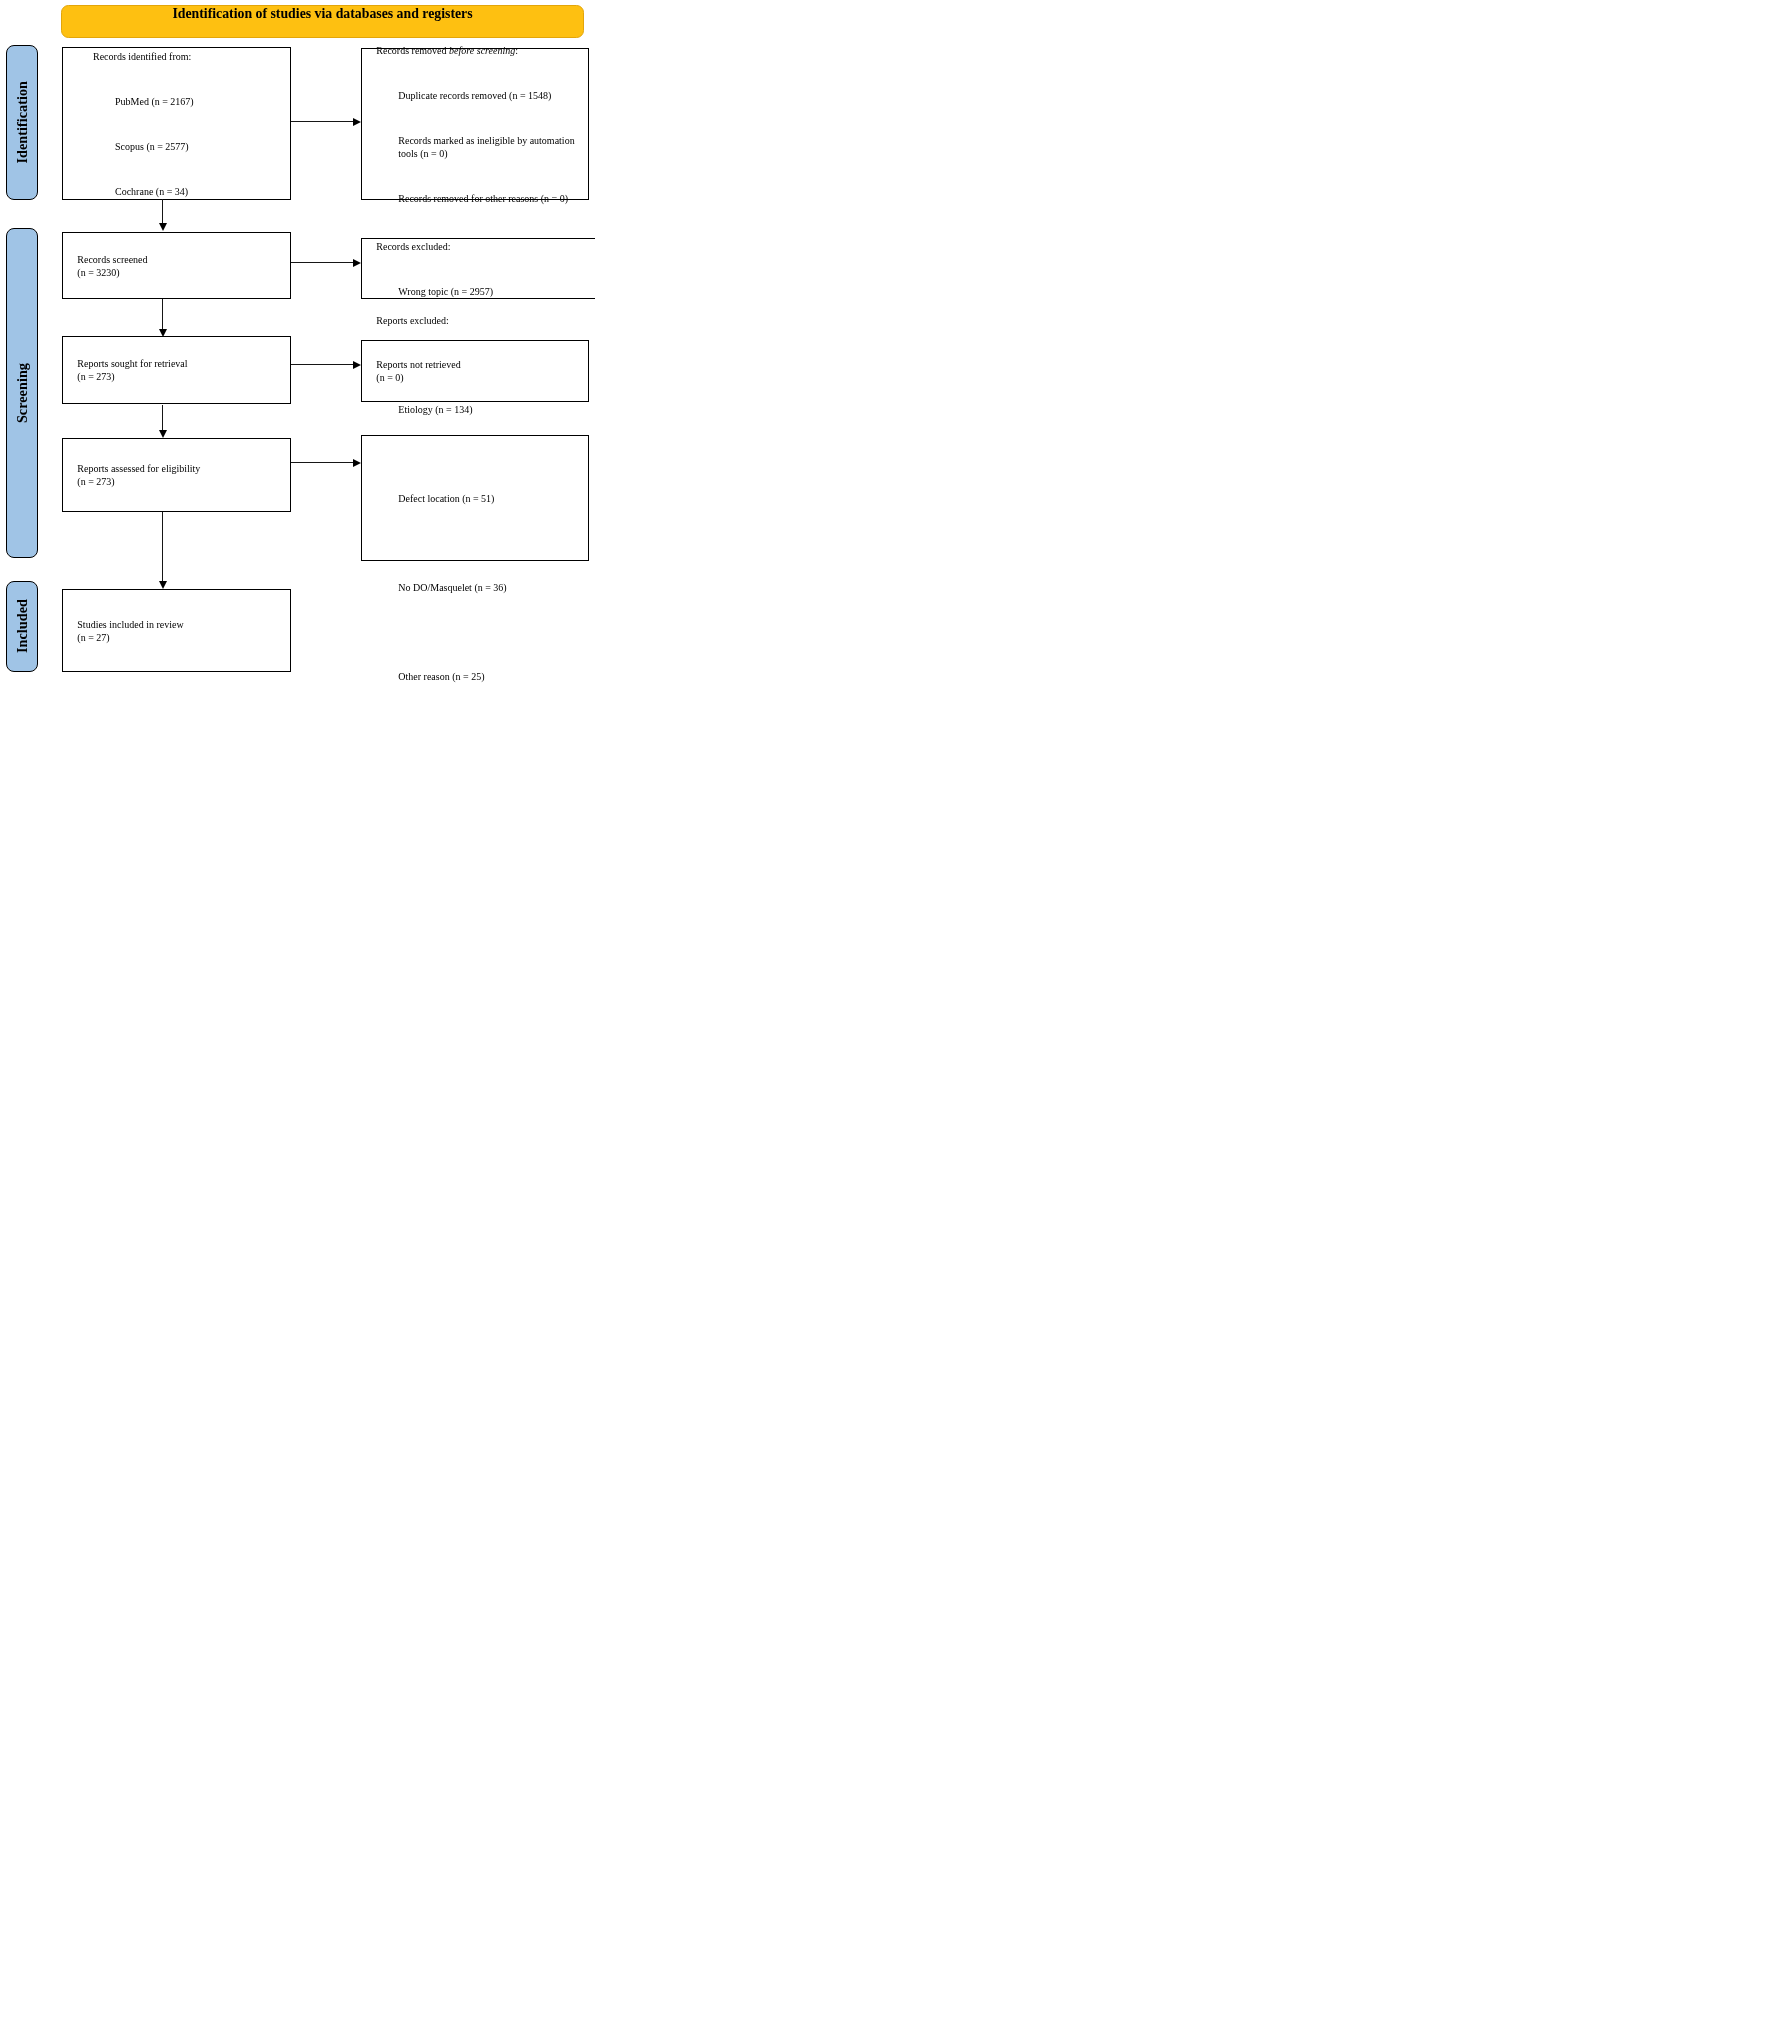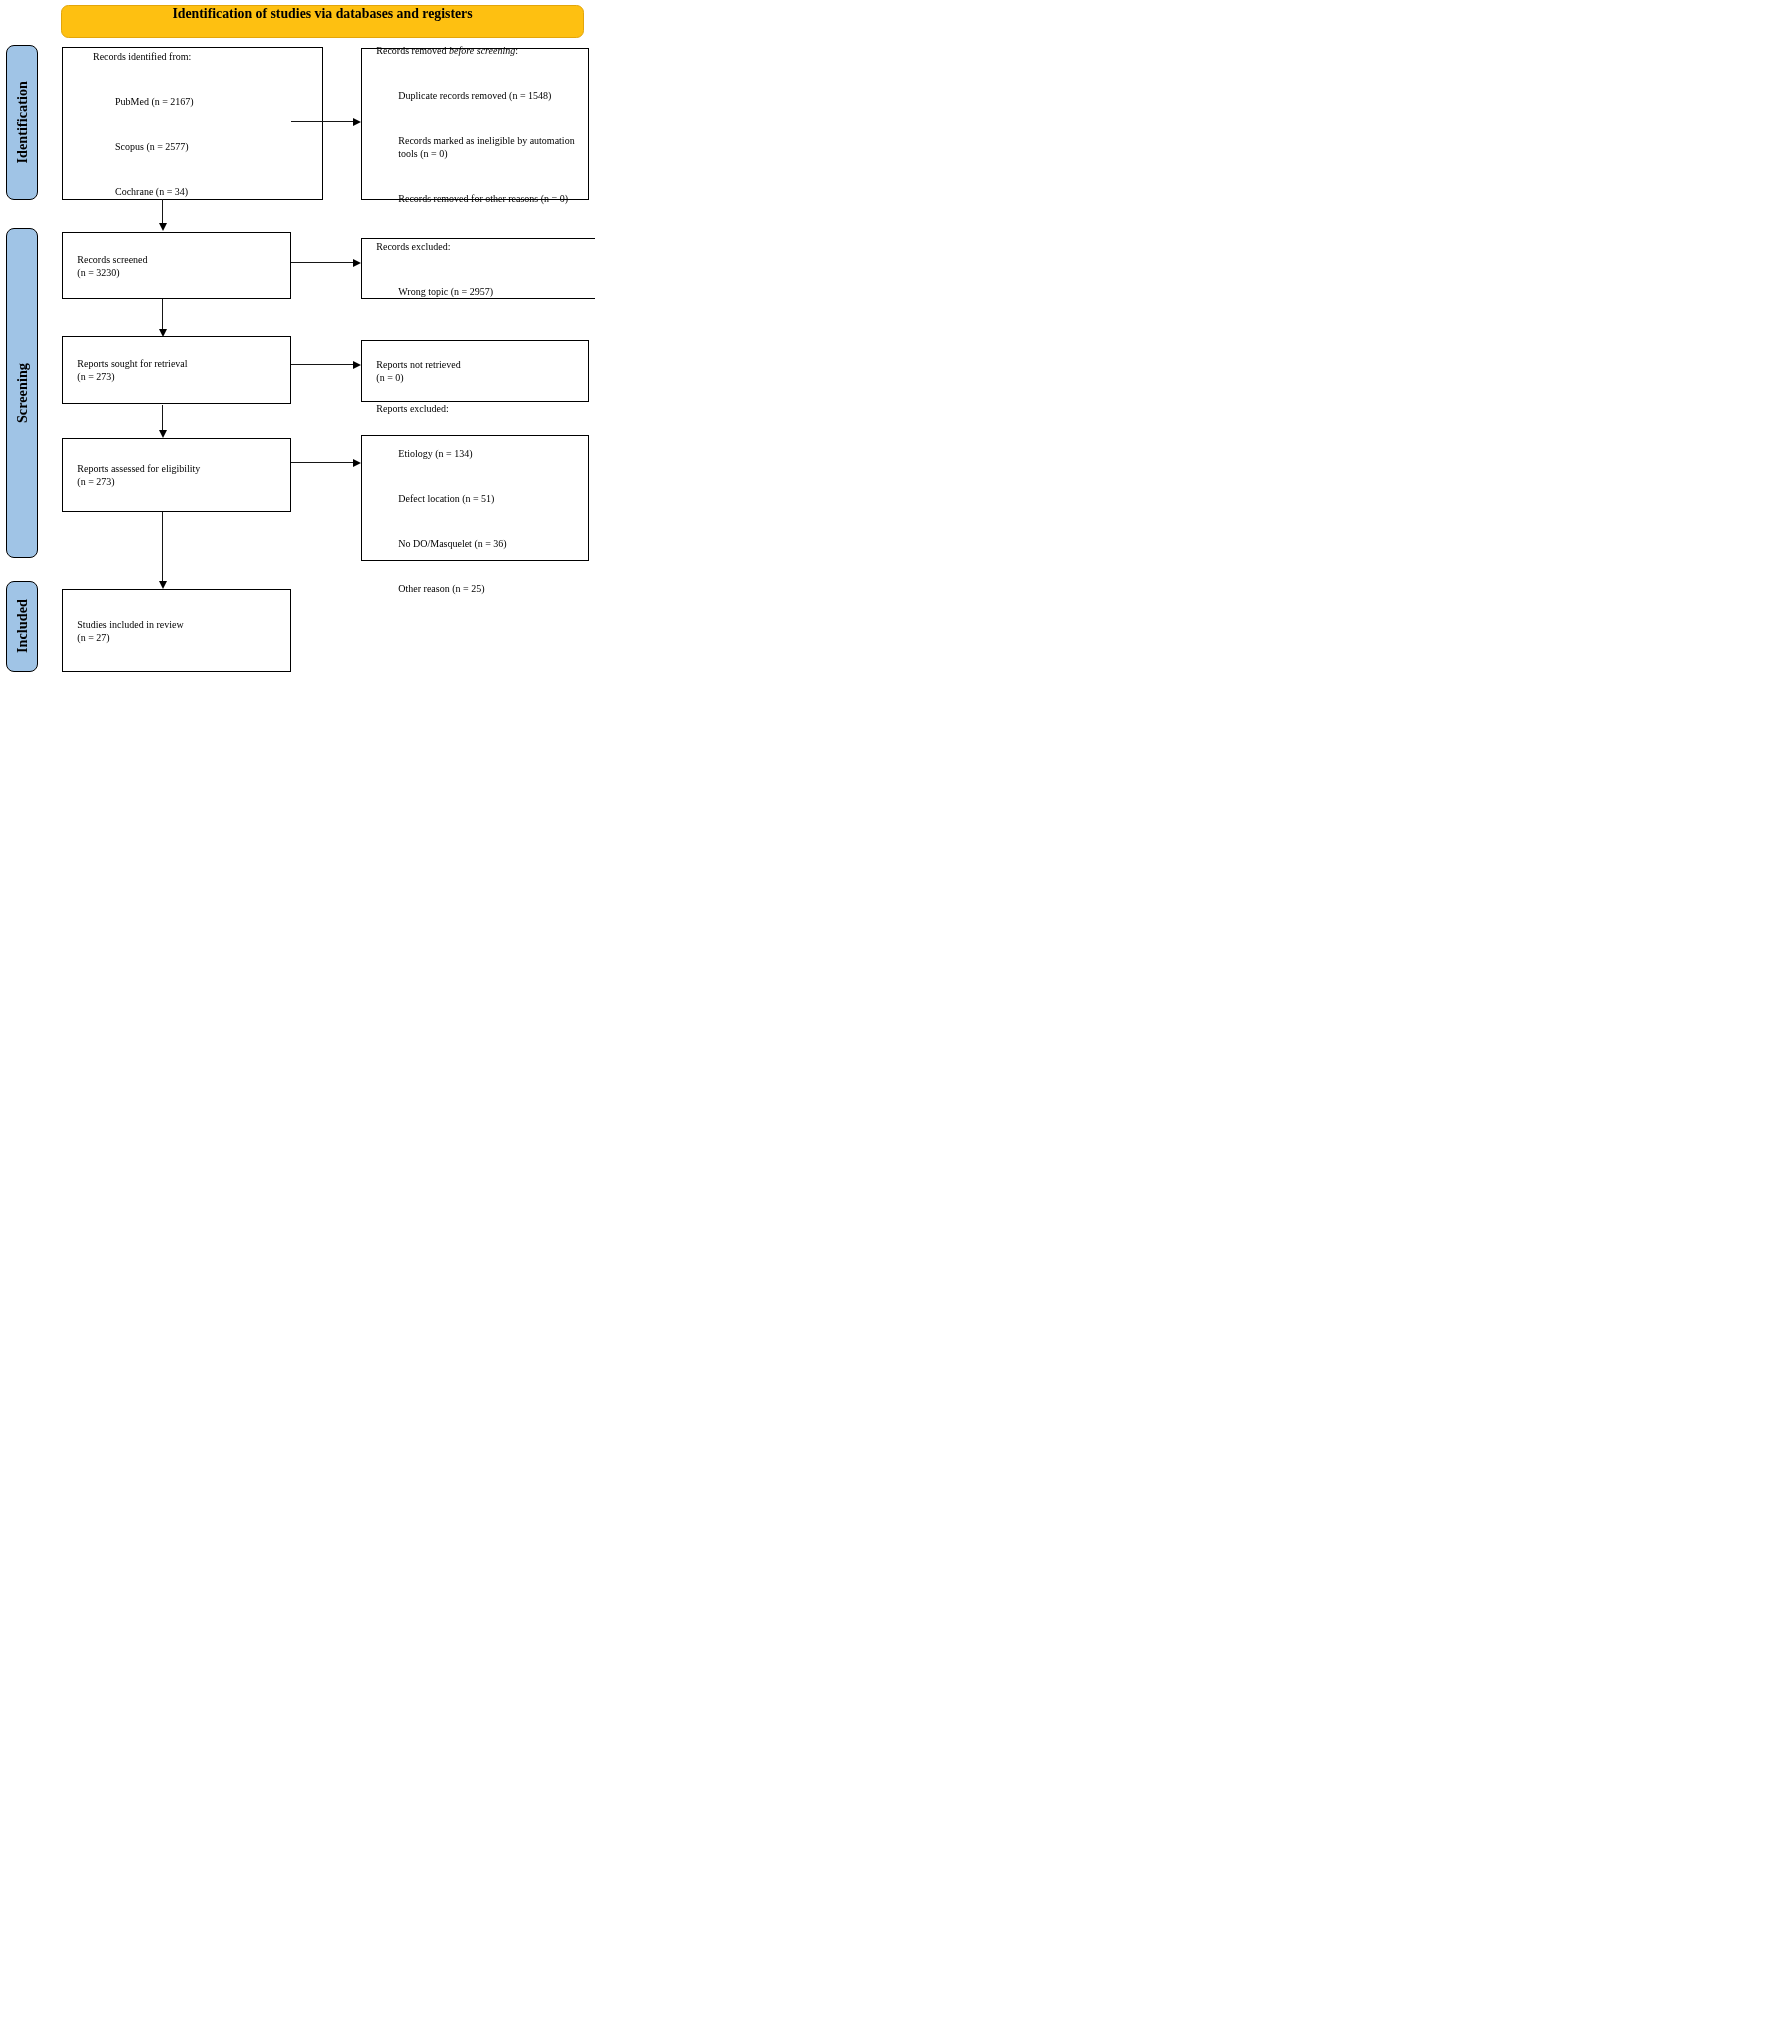--- a/index.html
+++ b/index.html
@@ -61,28 +61,28 @@
     display: flex;
     flex-direction: column;
     justify-content: center;
     padding: 5.3px 7.4px 5.3px 14.3px;
     font-size: 10px;
     line-height: 1.3;
   }
   .box .indent { margin-left: 22px; margin-top: 32px; }
   .box em { font-style: italic; }
 
-  .box-identified       { left: 62px; top: 47px;   width: 261px; height: 153px; padding-left: 30px; }
+  .box-identified       { left: 62px; top: 47px;   width: 229px; height: 153px; padding-left: 30px; }
   .box-removed          { left: 361px; top: 48px;   width: 228px; height: 152px; }
   .box-screened         { left: 62px; top: 232px;  width: 229px; height: 67px; }
   .box-records-excluded { left: 361px; top: 238px;  width: 248px; height: 61px; }
   .box-sought           { left: 62px; top: 336px;  width: 229px; height: 68px; }
   .box-not-retrieved    { left: 361px; top: 340px;  width: 228px; height: 62px; }
   .box-assessed         { left: 62px; top: 438px;  width: 229px; height: 74px; }
-  .box-reports-excluded { left: 361px; top: 435px;  width: 228px; height: 126px; }
+  .box-reports-excluded { left: 361px; top: 435px;  width: 228px; height: 126px; gap: 44px; }
   .box-included-review  { left: 62px; top: 589px; width: 229px; height: 83px; }
 
   .arrow-h {
     position: absolute;
     height: 9.5px;
     display: flex;
     align-items: center;
   }
   .arrow-h .shaft { flex: 1; height: 1.4px; background: #161616; }
   .arrow-h .head {

